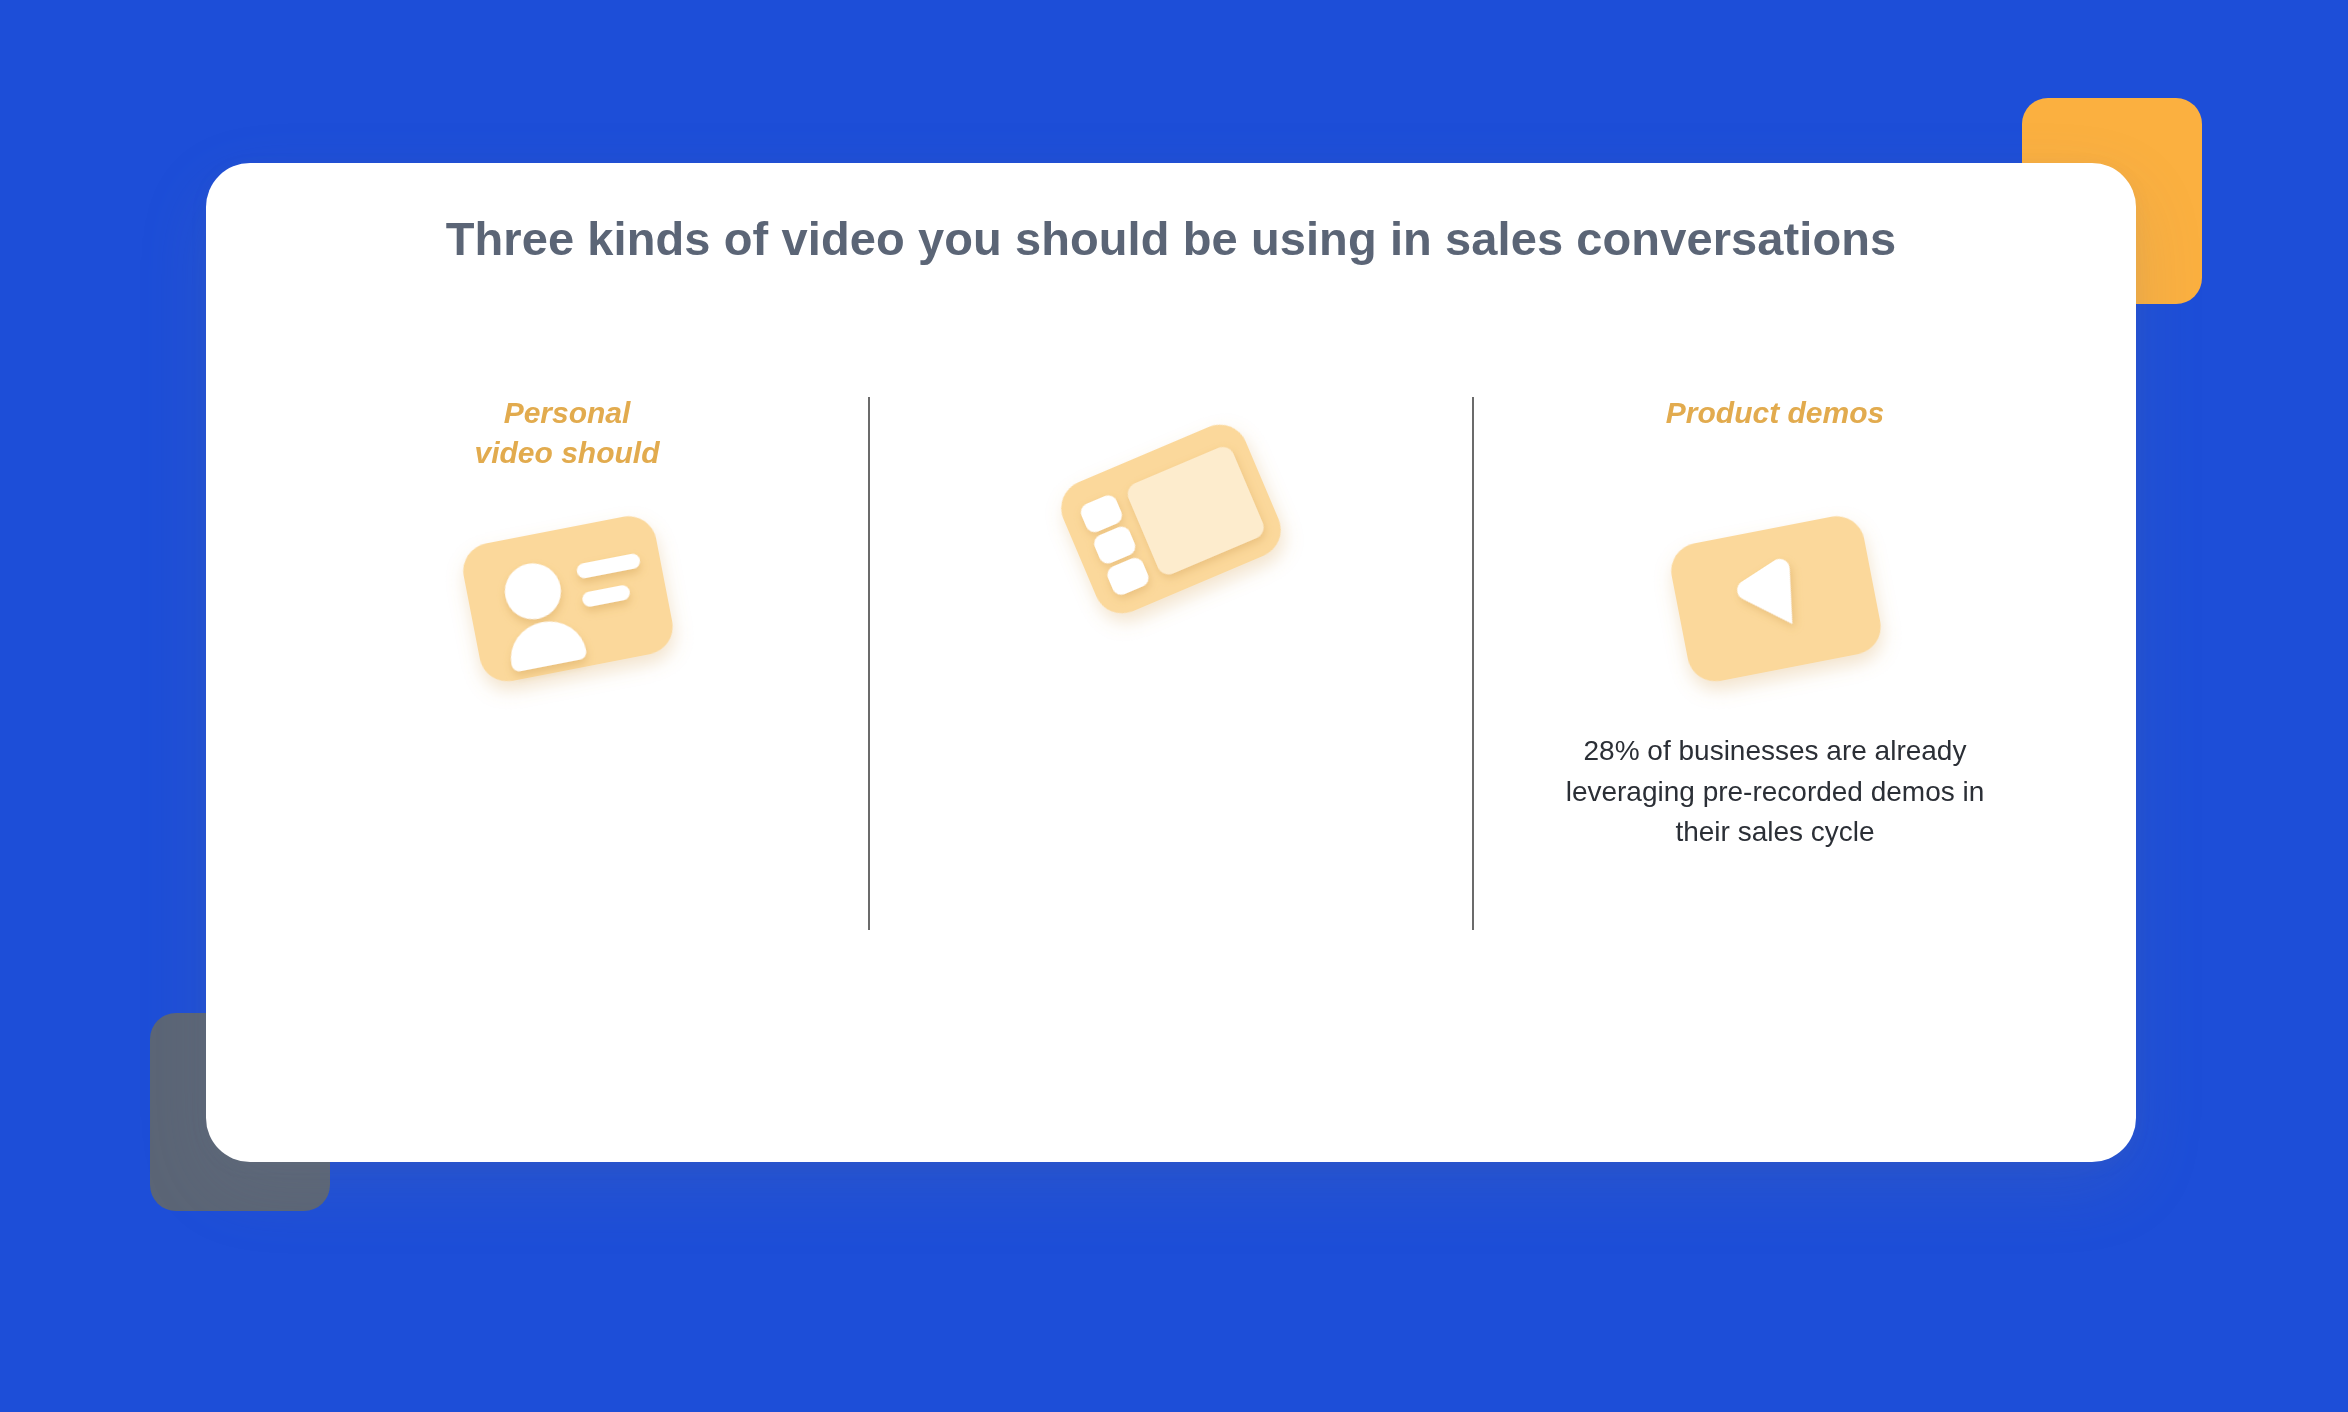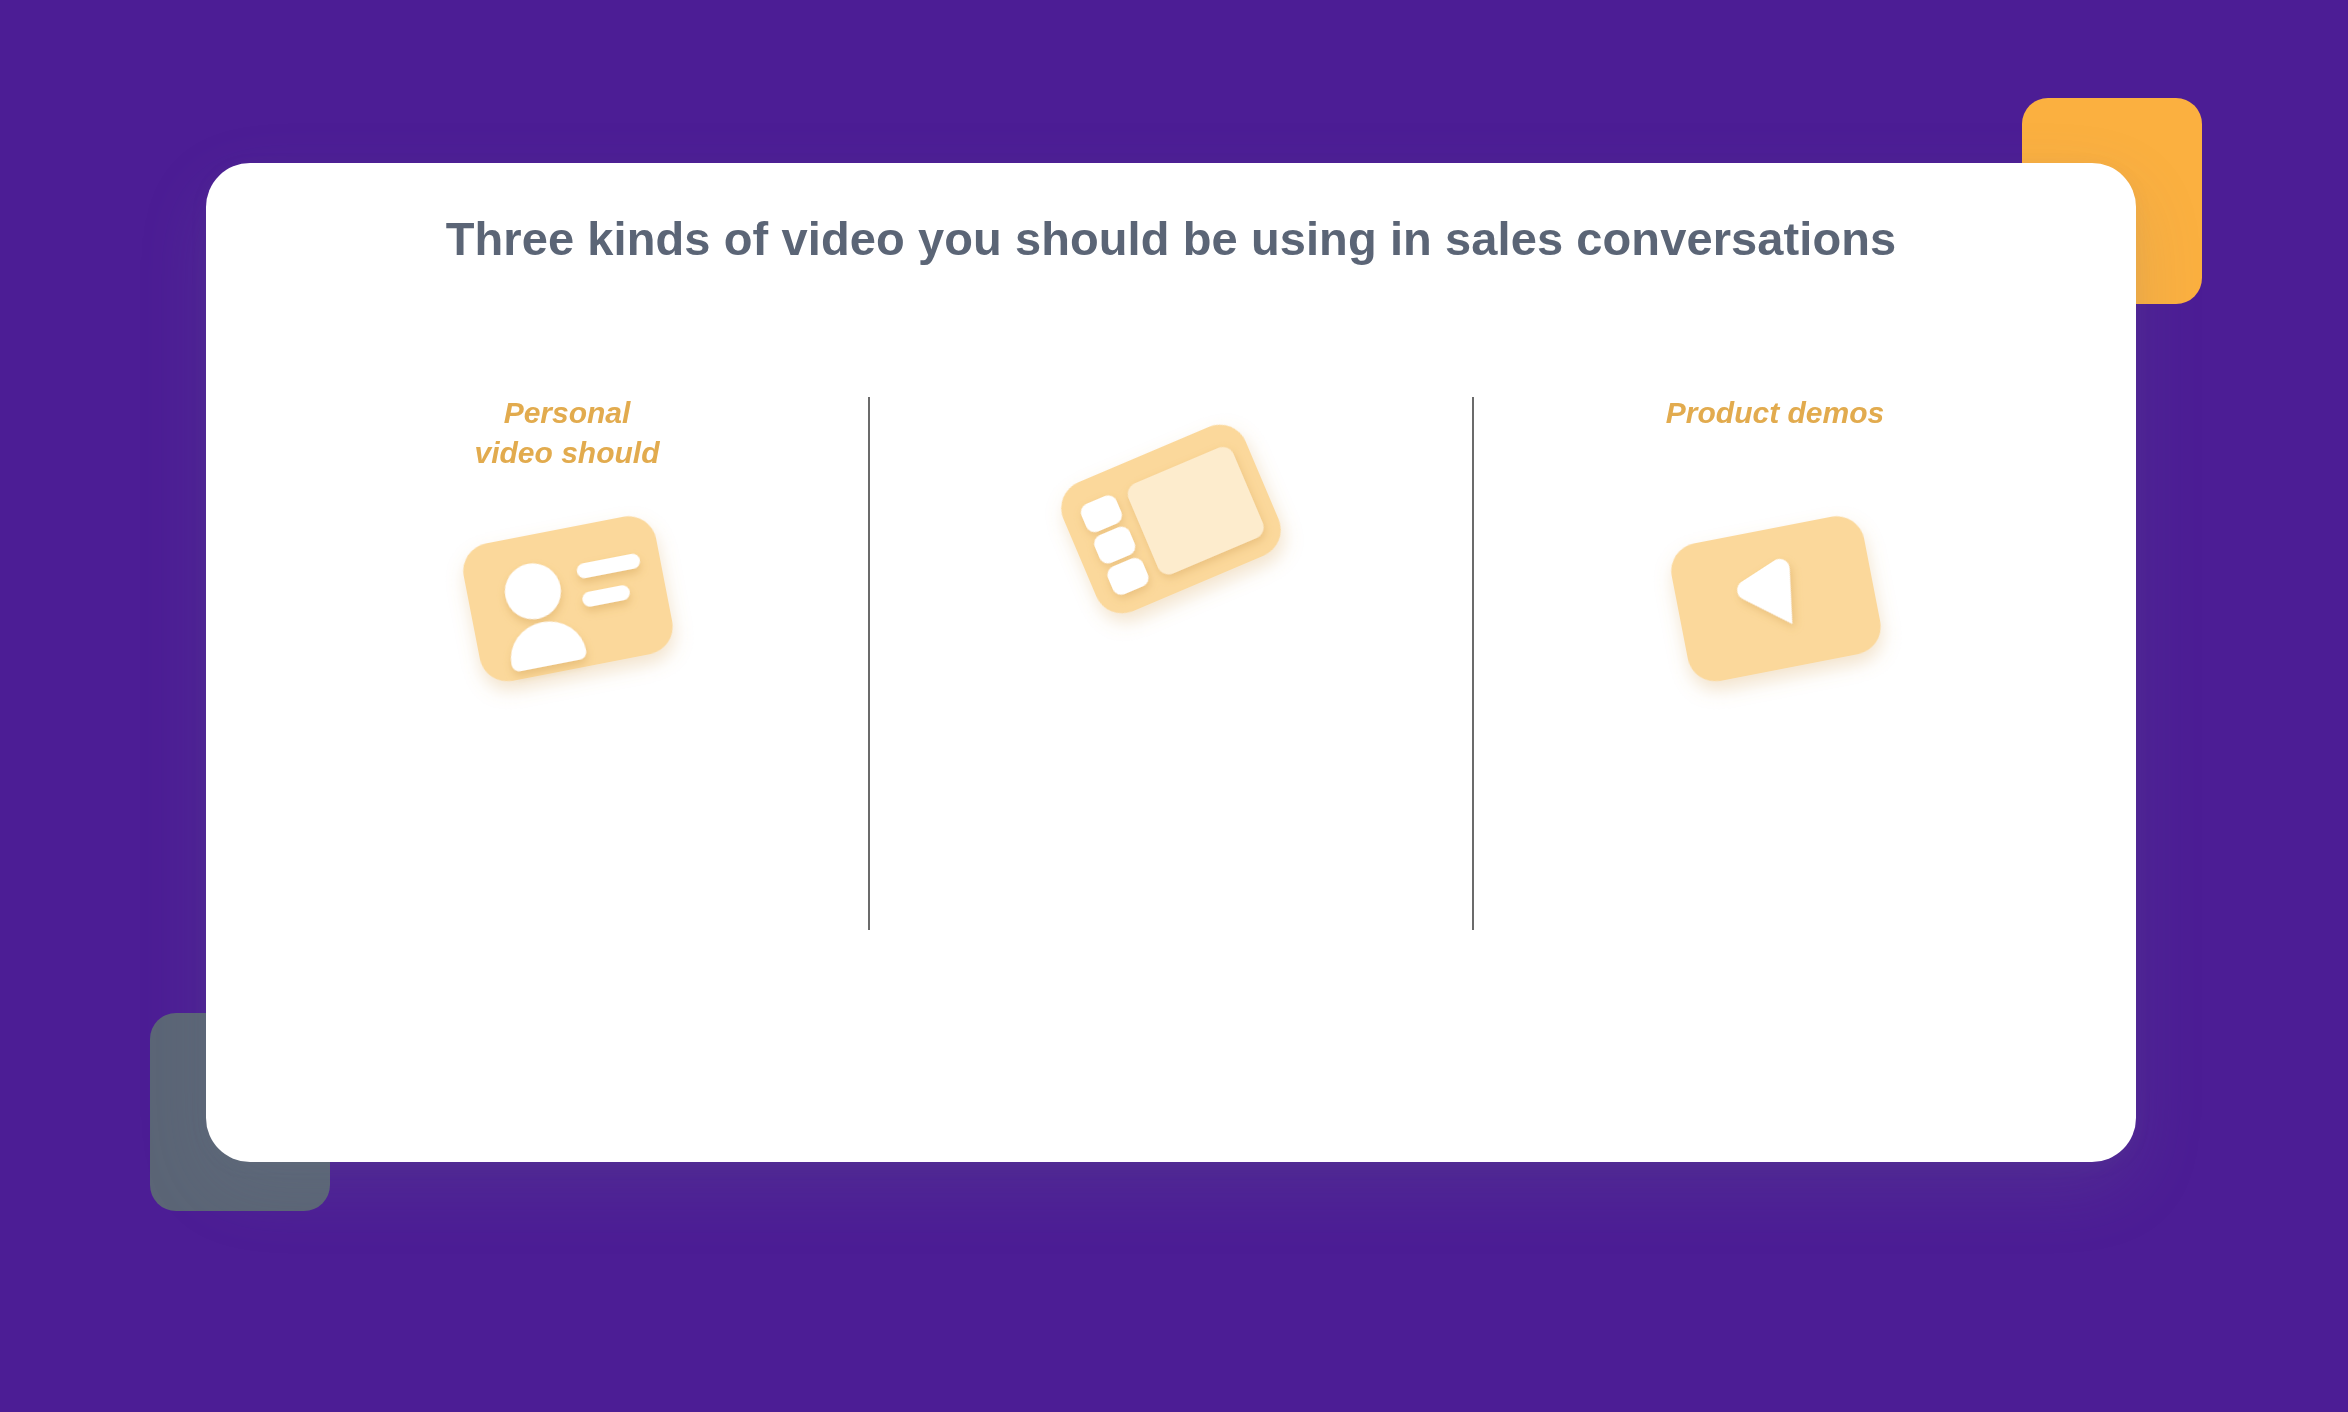--- a/index.html
+++ b/index.html
@@ -9,21 +9,21 @@
     height: 1412px;
     background: #ffffff;
     font-family: "Liberation Sans", sans-serif;
     overflow: hidden;
   }
 
   #stage {
     position: relative;
     width: 2348px;
     height: 1412px;
-    background: #4c1d95;
+    background: #1d4ed8;
   }
 
   
   .corner-block {
     position: absolute;
     border-radius: 26px;
   }
   #corner-orange {
     top: 98px;
     left: 2022px;
@@ -208,17 +208,18 @@
               </filter>
             </defs>
             <g transform="rotate(-11 115 92)">
               <rect x="18" y="22" width="196" height="140" rx="28" fill="#fbd89b" filter="url(#sh3)"></rect>
               <g filter="url(#shin3)" transform="rotate(-22 116 92)">
                 <path d="M116 122 L88 74 a10 10 0 0 1 9 -15 h38 a10 10 0 0 1 9 15 z" fill="#ffffff"></path>
               </g>
             </g>
           </svg>
         </div>
+        <div class="col-body">28% of businesses are already leveraging pre-recorded demos in their sales cycle</div>
       </div>
 
     </div>
   </div>
 </div>
 
 </body></html>

